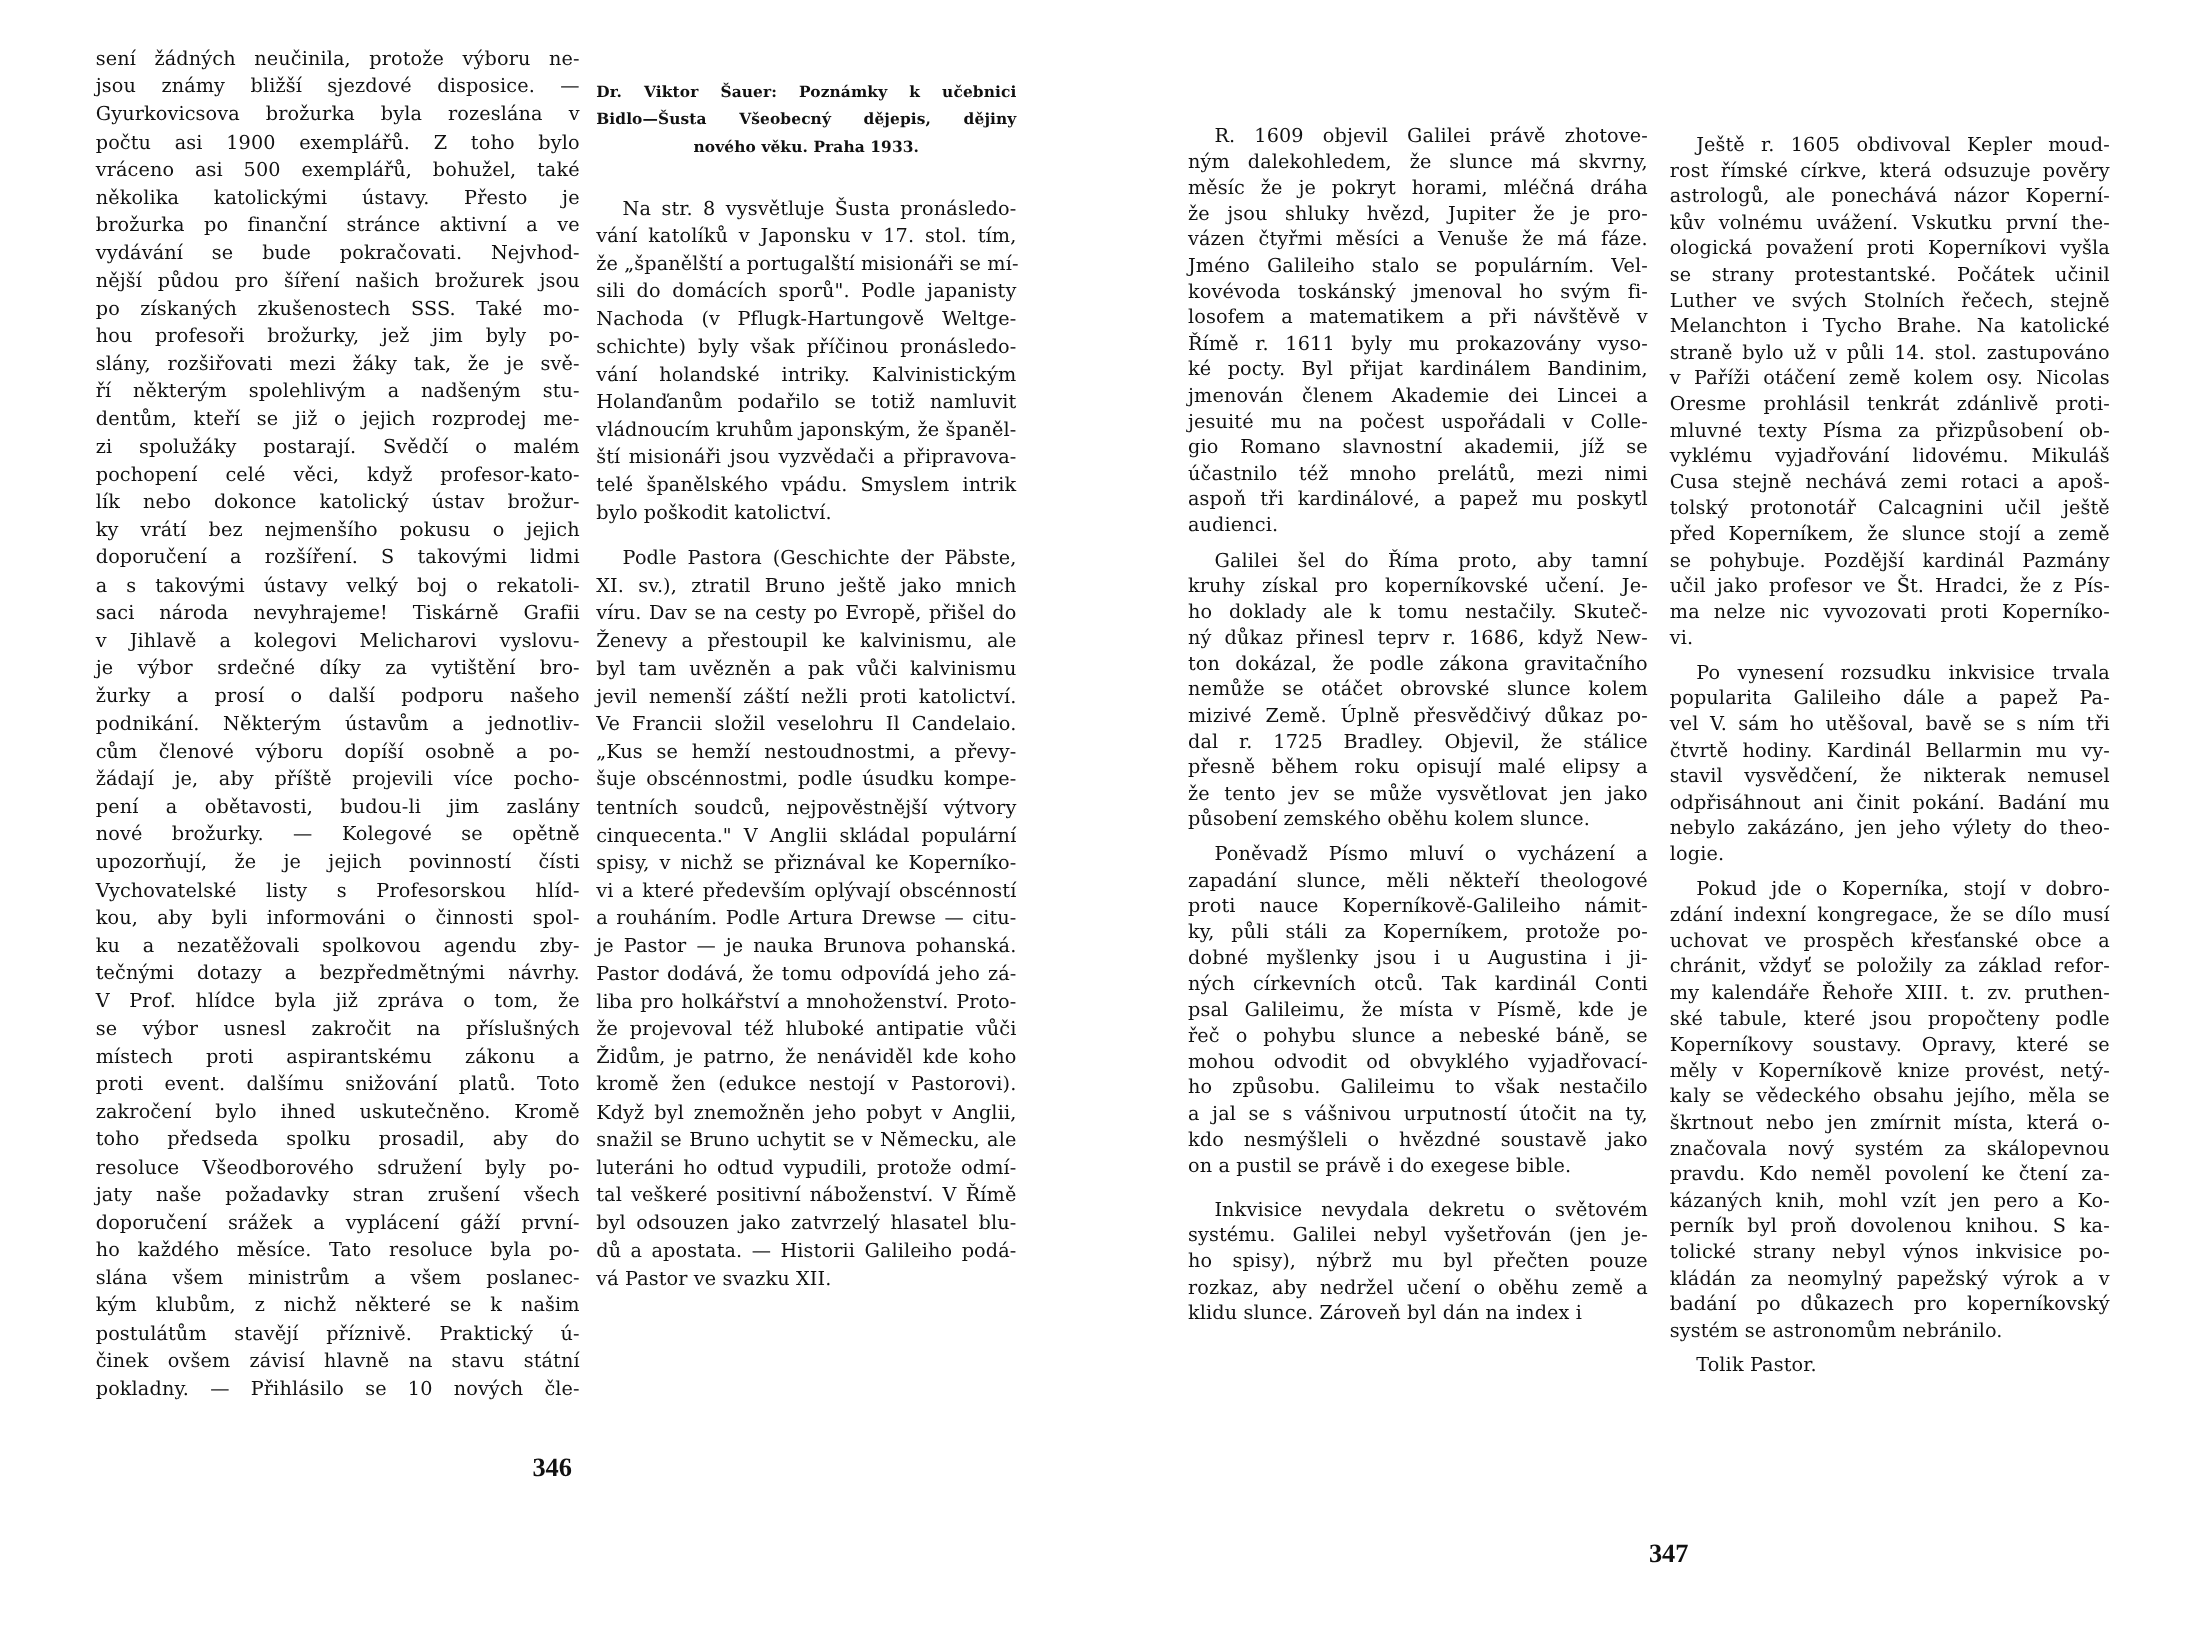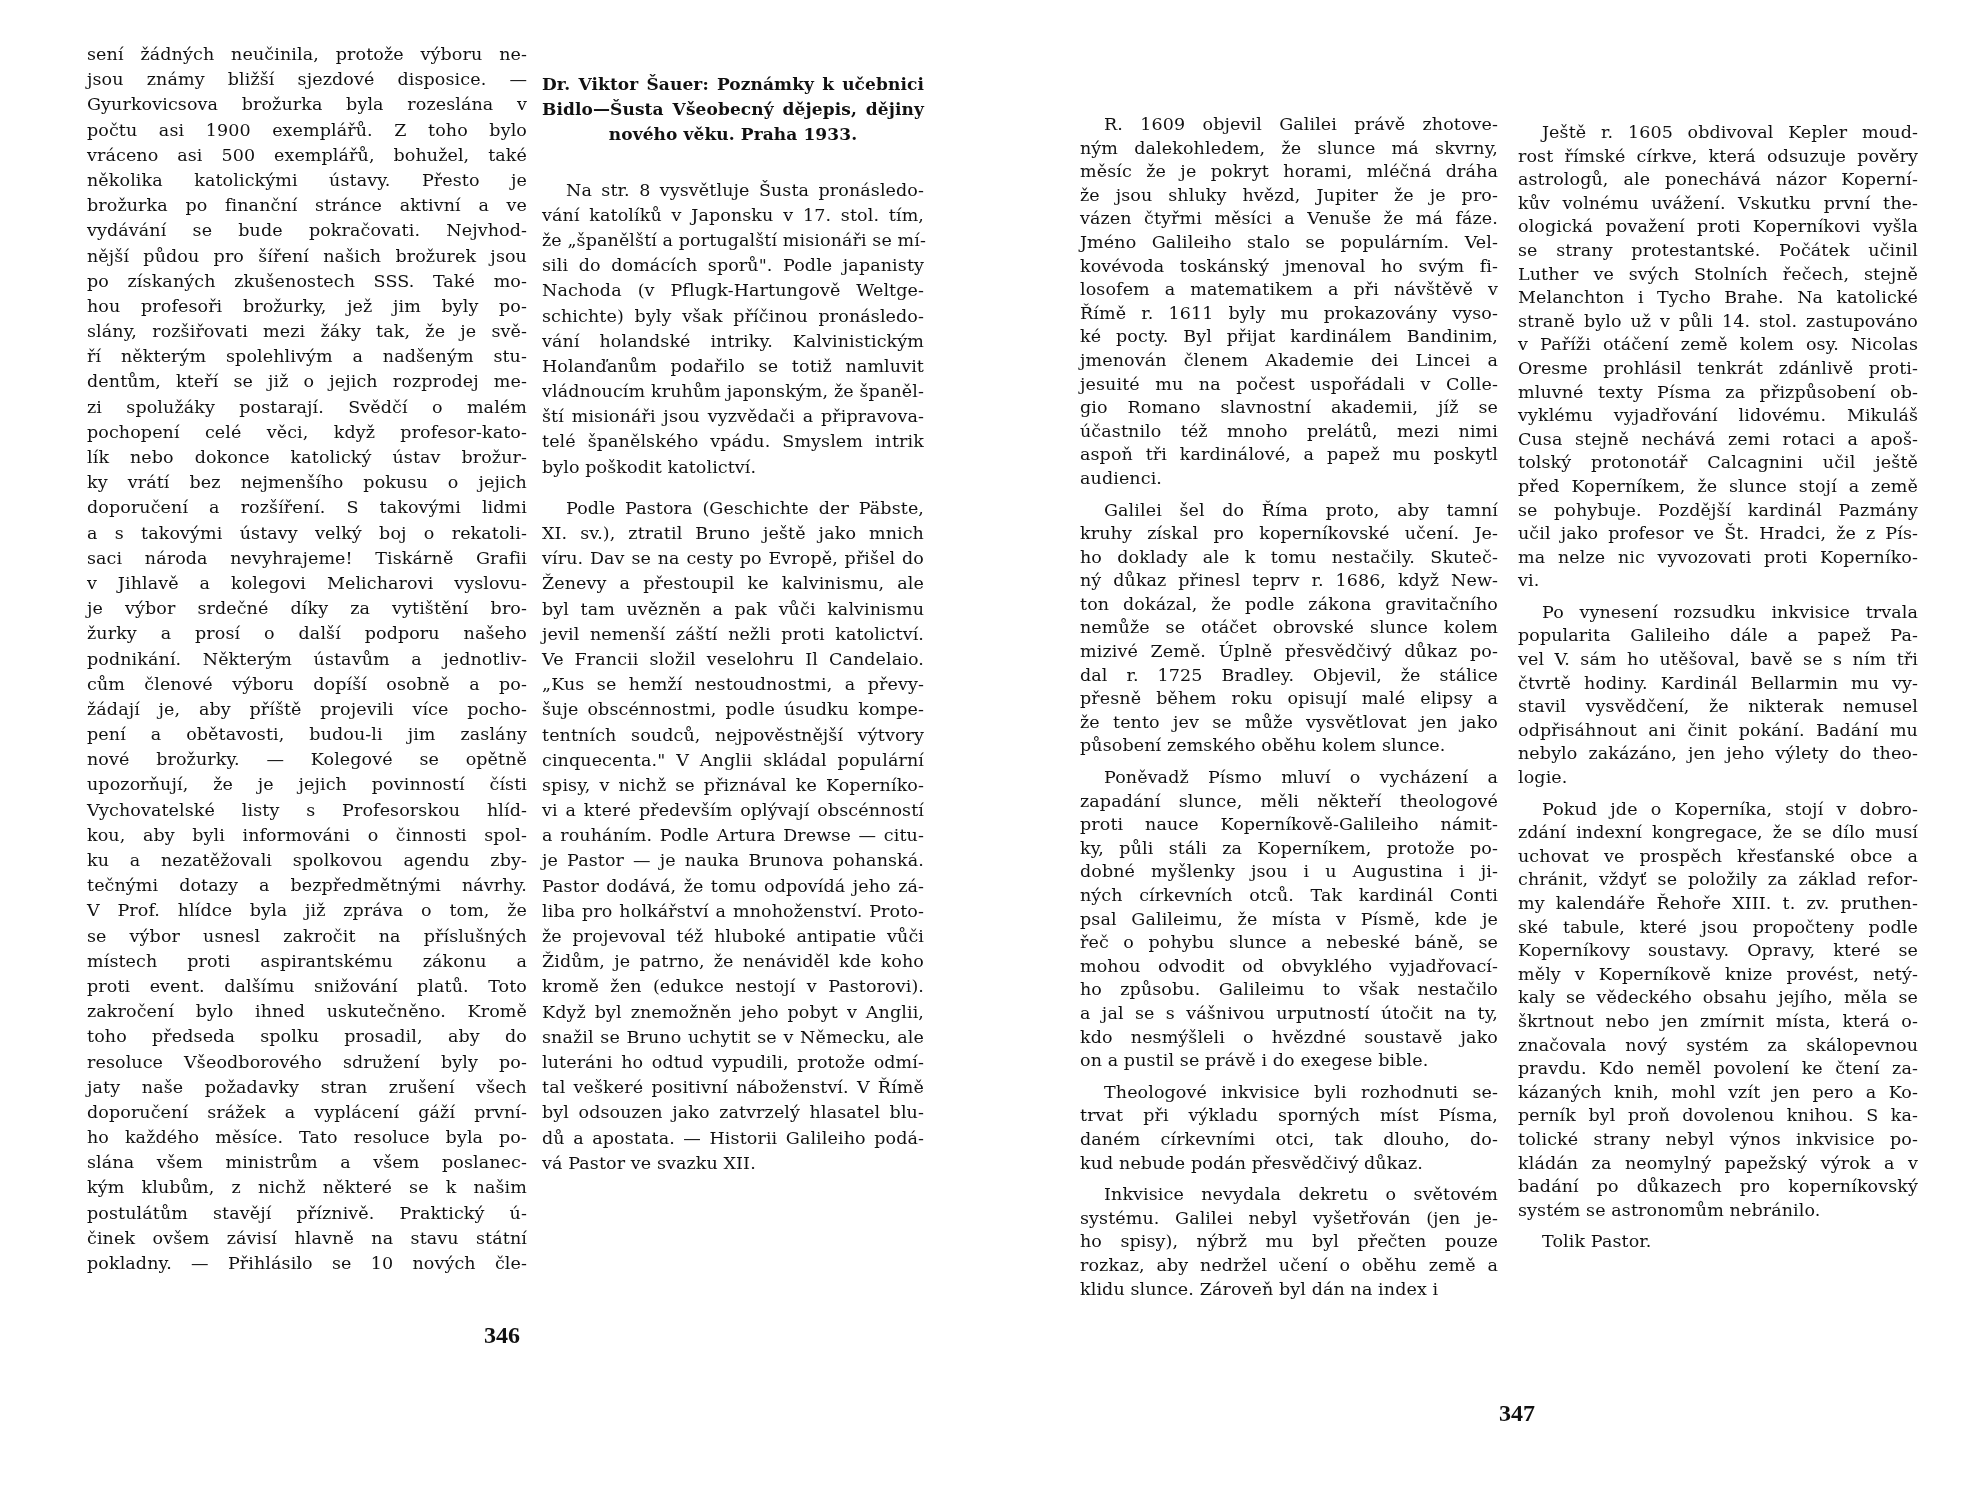--- a/index.html
+++ b/index.html
@@ -11,21 +11,21 @@
   .ln.last { text-align-last: left; }
   .ln.ind { padding-left: 24px; }
   .gap { height: 8px; }
   .gap-lg { height: 30px; }
   #col1 { left: 87px; top: 42px; width: 440px; }
   #col2 { left: 542px; top: 42px; width: 382px; }
   #col3 { left: 1080px; top: 113px; width: 418px; }
   #col3 .ln { height: 23.6px; line-height: 23.6px; }
   #col4 { left: 1518px; top: 113px; width: 400px; }
   #col4 .ln { height: 23.6px; line-height: 23.6px; }
-  .heading .ln { font-weight: bold; font-size: 17px; }
+  .heading .ln { font-weight: bold; font-size: 14px; }
   .heading .ln.center { text-align: center; text-align-last: center; }
   .pagenum { position: absolute; font-weight: bold; font-size: 24px;
              font-family: "Liberation Serif", "DejaVu Serif", serif; }
   #pn346 { left: 484px; top: 1322px; text-align: right; }
   #pn347 { left: 1489px; top: 1400px; margin-left: 10px; }
 </style>
 </head>
 <body>
 
 <div class="col" id="col1">
@@ -182,26 +182,20 @@
       <span class="ln">ných církevních otců. Tak kardinál Conti</span>
       <span class="ln">psal Galileimu, že místa v Písmě, kde je</span>
       <span class="ln">řeč o pohybu slunce a nebeské báně, se</span>
       <span class="ln">mohou odvodit od obvyklého vyjadřovací-</span>
       <span class="ln">ho způsobu. Galileimu to však nestačilo</span>
       <span class="ln">a jal se s vášnivou urputností útočit na ty,</span>
       <span class="ln">kdo nesmýšleli o hvězdné soustavě jako</span>
       <span class="ln last">on a pustil se právě i do exegese bible.</span>
     </div>
     <div class="gap"></div>
-    <div>
-      <span class="ln ind">Theologové inkvisice byli rozhodnuti se-</span>
-      <span class="ln">trvat při výkladu sporných míst Písma,</span>
-      <span class="ln">daném církevními otci, tak dlouho, do-</span>
-      <span class="ln last">kud nebude podán přesvědčivý důkaz.</span>
-    </div>
     <div class="gap"></div>
     <div>
       <span class="ln ind">Inkvisice nevydala dekretu o světovém</span>
       <span class="ln">systému. Galilei nebyl vyšetřován (jen je-</span>
       <span class="ln">ho spisy), nýbrž mu byl přečten pouze</span>
       <span class="ln">rozkaz, aby nedržel učení o oběhu země a</span>
       <span class="ln last">klidu slunce. Zároveň byl dán na index i</span>
     </div>
   </div>
 <div class="col" id="col4">

